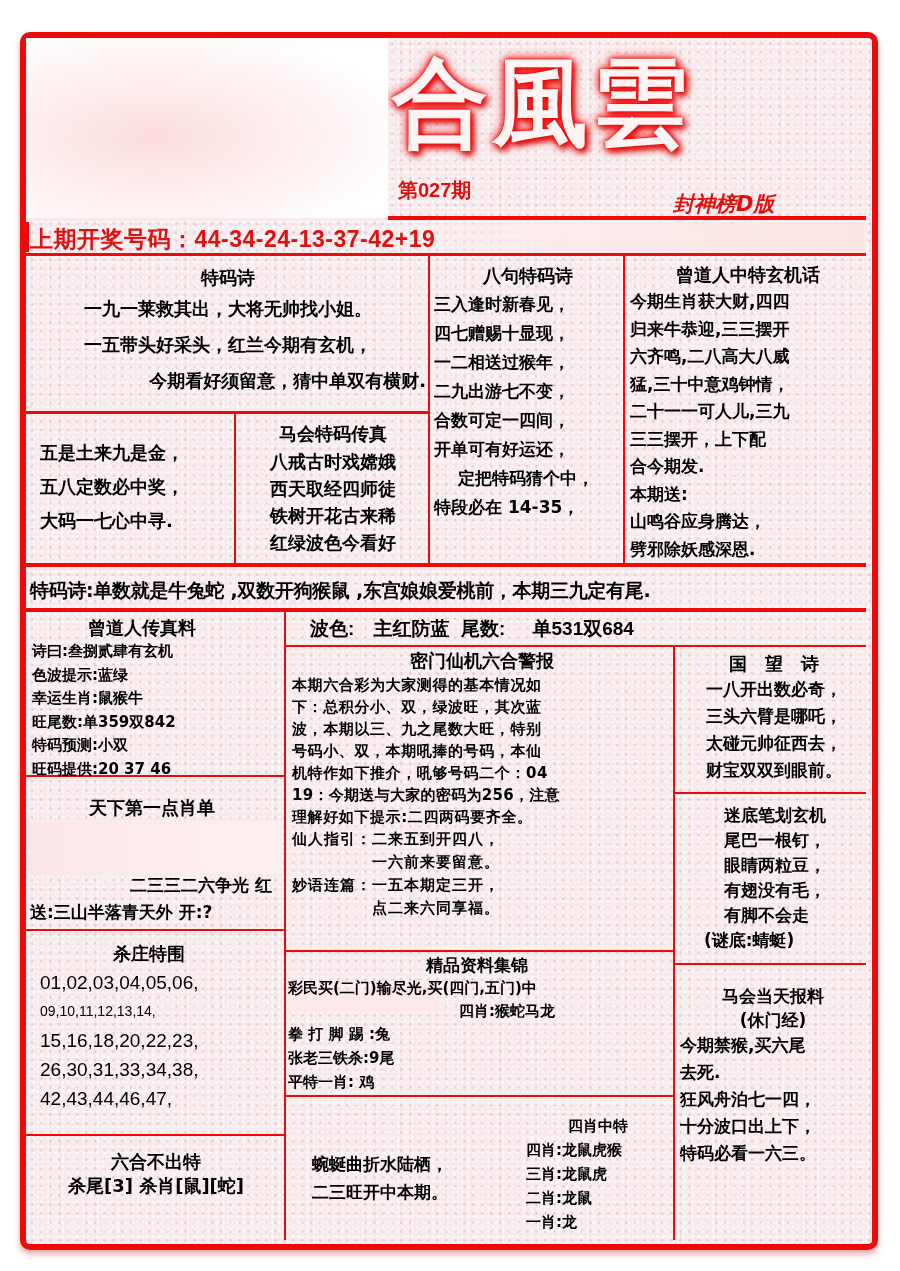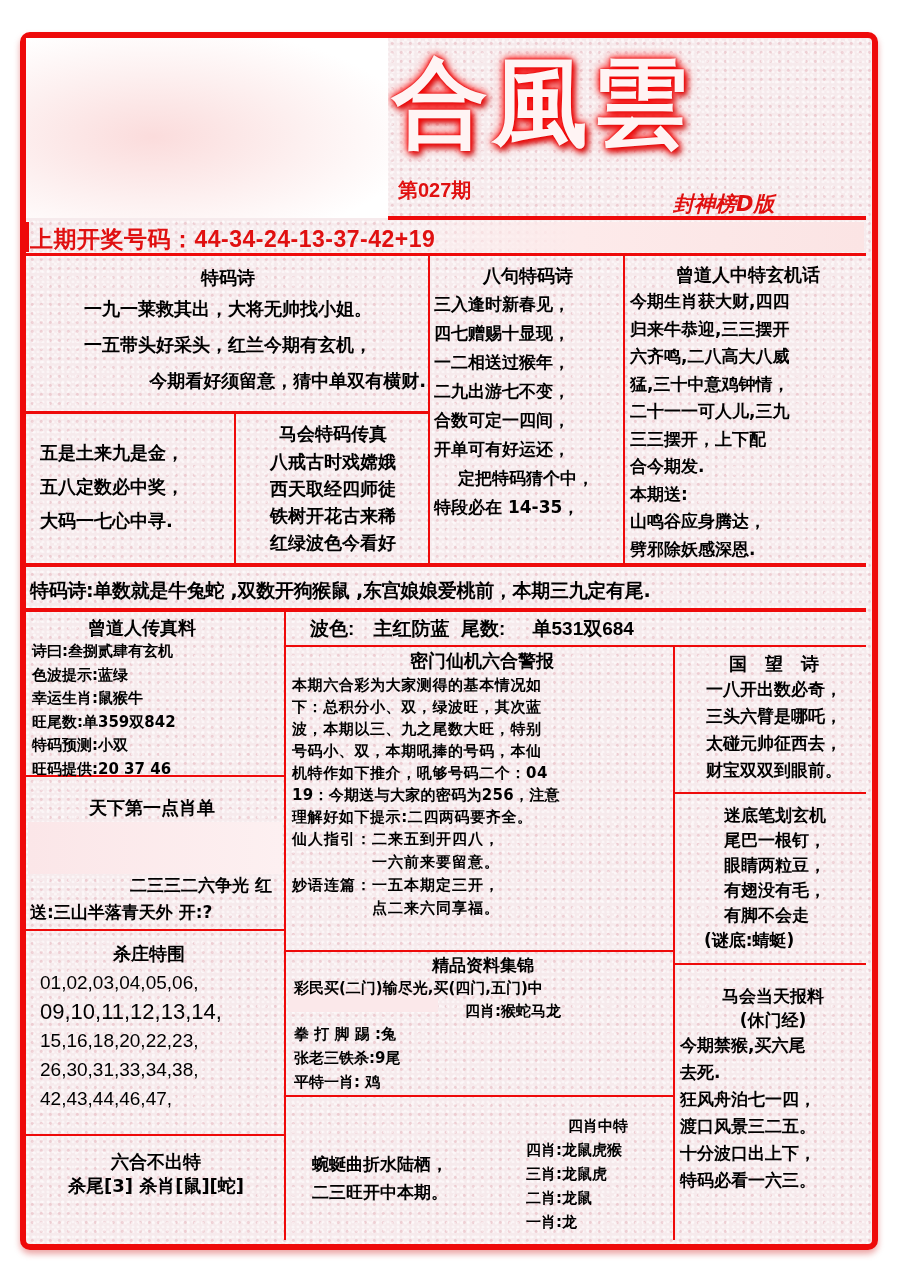--- a/index.html
+++ b/index.html
@@ -143,21 +143,21 @@
 <div class="cell" style="left:28px;top:822px;width:254px;height:52px;background:linear-gradient(90deg,#fbe6e8,#fdf0f1);"></div>
 <div class="cell" style="left:30px;top:795px;width:252px;">
   <div class="title f18" style="line-height:26px;padding-right:8px;">天下第一点肖单</div>
   <div class="line f17" style="margin-top:50px;line-height:28px;text-align:right;padding-right:10px;">二三三二六争光 红</div>
   <div class="line f17" style="line-height:26px;">送:三山半落青天外 开:?</div>
 </div>
 
 <div class="cell" style="left:40px;top:940px;width:244px;">
   <div class="title f18" style="line-height:28px;padding-right:26px;">杀庄特围</div>
   <div class="line" style="font-size:19px;font-weight:normal;line-height:29px;font-family:'Liberation Sans',sans-serif;">01,02,03,04,05,06,</div>
-  <div class="line" style="font-size:22px;font-weight:normal;line-height:29px;font-family:'Liberation Sans',sans-serif;">09,10,11,12,13,14,</div>
+  <div class="line" style="font-size:14px;font-weight:normal;line-height:29px;font-family:'Liberation Sans',sans-serif;">09,10,11,12,13,14,</div>
   <div class="line" style="font-size:19px;font-weight:normal;line-height:29px;font-family:'Liberation Sans',sans-serif;">15,16,18,20,22,23,</div>
   <div class="line" style="font-size:19px;font-weight:normal;line-height:29px;font-family:'Liberation Sans',sans-serif;">26,30,31,33,34,38,</div>
   <div class="line" style="font-size:19px;font-weight:normal;line-height:29px;font-family:'Liberation Sans',sans-serif;">42,43,44,46,47,</div>
 </div>
 
 <div class="cell" style="left:30px;top:1150px;width:252px;text-align:center;">
   <div class="title f18" style="line-height:24px;">六合不出特</div>
   <div class="line f18" style="line-height:24px;">杀尾[3] 杀肖[鼠][蛇]</div>
 </div>
 
@@ -170,21 +170,21 @@
   <div class="line f15" style="line-height:22px;letter-spacing:0.6px;">机特作如下推介，吼够号码二个：04</div>
   <div class="line f15" style="line-height:22px;letter-spacing:0.3px;">19：今期送与大家的密码为256，注意</div>
   <div class="line f15" style="line-height:22px;letter-spacing:0.6px;">理解好如下提示:二四两码要齐全。</div>
   <div class="line f15" style="line-height:23px;letter-spacing:1px;">仙人指引：二来五到开四八，</div>
   <div class="line f15" style="line-height:23px;letter-spacing:1px;">　　　　　一六前来要留意。</div>
   <div class="line f15" style="line-height:23px;letter-spacing:1px;">妙语连篇：一五本期定三开，</div>
   <div class="line f15" style="line-height:23px;letter-spacing:1px;">　　　　　点二来六同享福。</div>
 </div>
 
 <div class="cell" style="left:288px;top:990px;width:150px;height:22px;background:#fbe8ea;"></div>
-<div class="cell" style="left:294px;top:954px;width:378px;">
+<div class="cell" style="left:288px;top:954px;width:378px;">
   <div class="title f17" style="line-height:22px;">精品资料集锦</div>
   <div class="line f15" style="line-height:24px;">彩民买(二门)输尽光,买(四门,五门)中</div>
   <div class="line f15" style="line-height:22px;text-align:center;padding-left:60px;">四肖:猴蛇马龙</div>
   <div class="line f15" style="line-height:24px;">拳 打 脚 踢 :兔</div>
   <div class="line f15" style="line-height:24px;">张老三铁杀:9尾</div>
   <div class="line f15" style="line-height:24px;">平特一肖: 鸡</div>
 </div>
 
 <div class="cell" style="left:312px;top:1150px;width:200px;">
   <div class="line f17" style="line-height:28px;">蜿蜒曲折水陆栖，</div>
@@ -215,16 +215,15 @@
   <div class="line f17" style="line-height:25px;padding-left:20px;">有脚不会走</div>
   <div class="line f17" style="line-height:25px;">(谜底:蜻蜓)</div>
 </div>
 
 <div class="cell" style="left:680px;top:984px;width:186px;">
   <div class="title f17" style="line-height:24px;">马会当天报料</div>
   <div class="title f17" style="line-height:24px;">(休门经)</div>
   <div class="line f17" style="line-height:27px;">今期禁猴,买六尾</div>
   <div class="line f17" style="line-height:27px;">去死.</div>
   <div class="line f17" style="line-height:27px;">狂风舟泊七一四，</div>
-  <div class="line f17" style="line-height:27px;">渡口风景三二五。</div>
   <div class="line f17" style="line-height:27px;">十分波口出上下，</div>
   <div class="line f17" style="line-height:27px;">特码必看一六三。</div>
 </div>
 
 </body></html>

